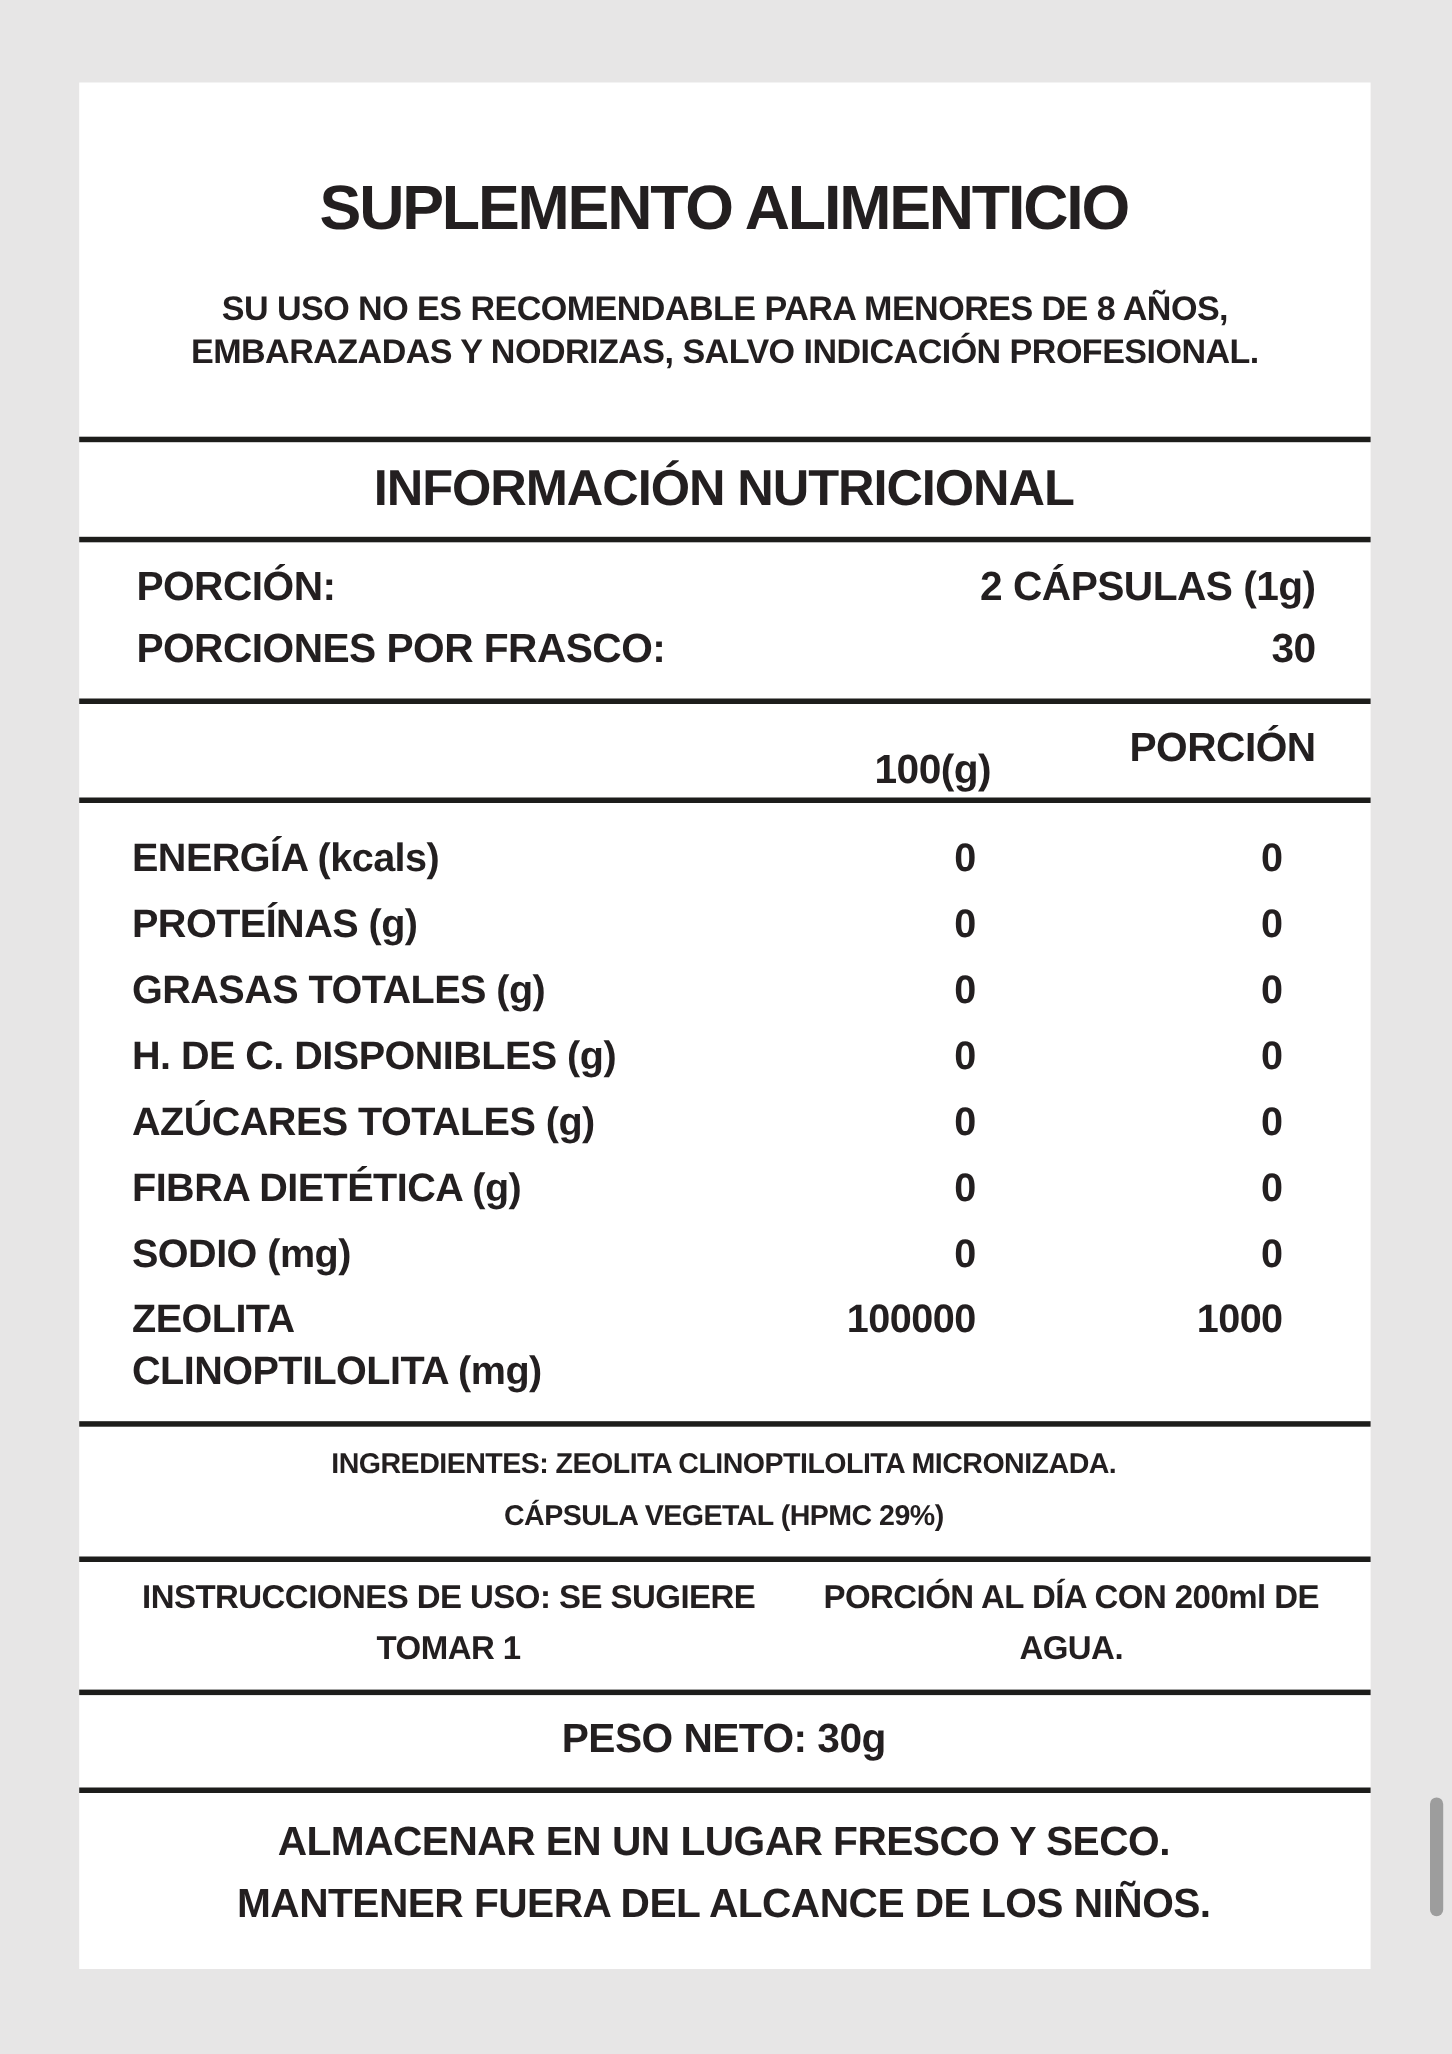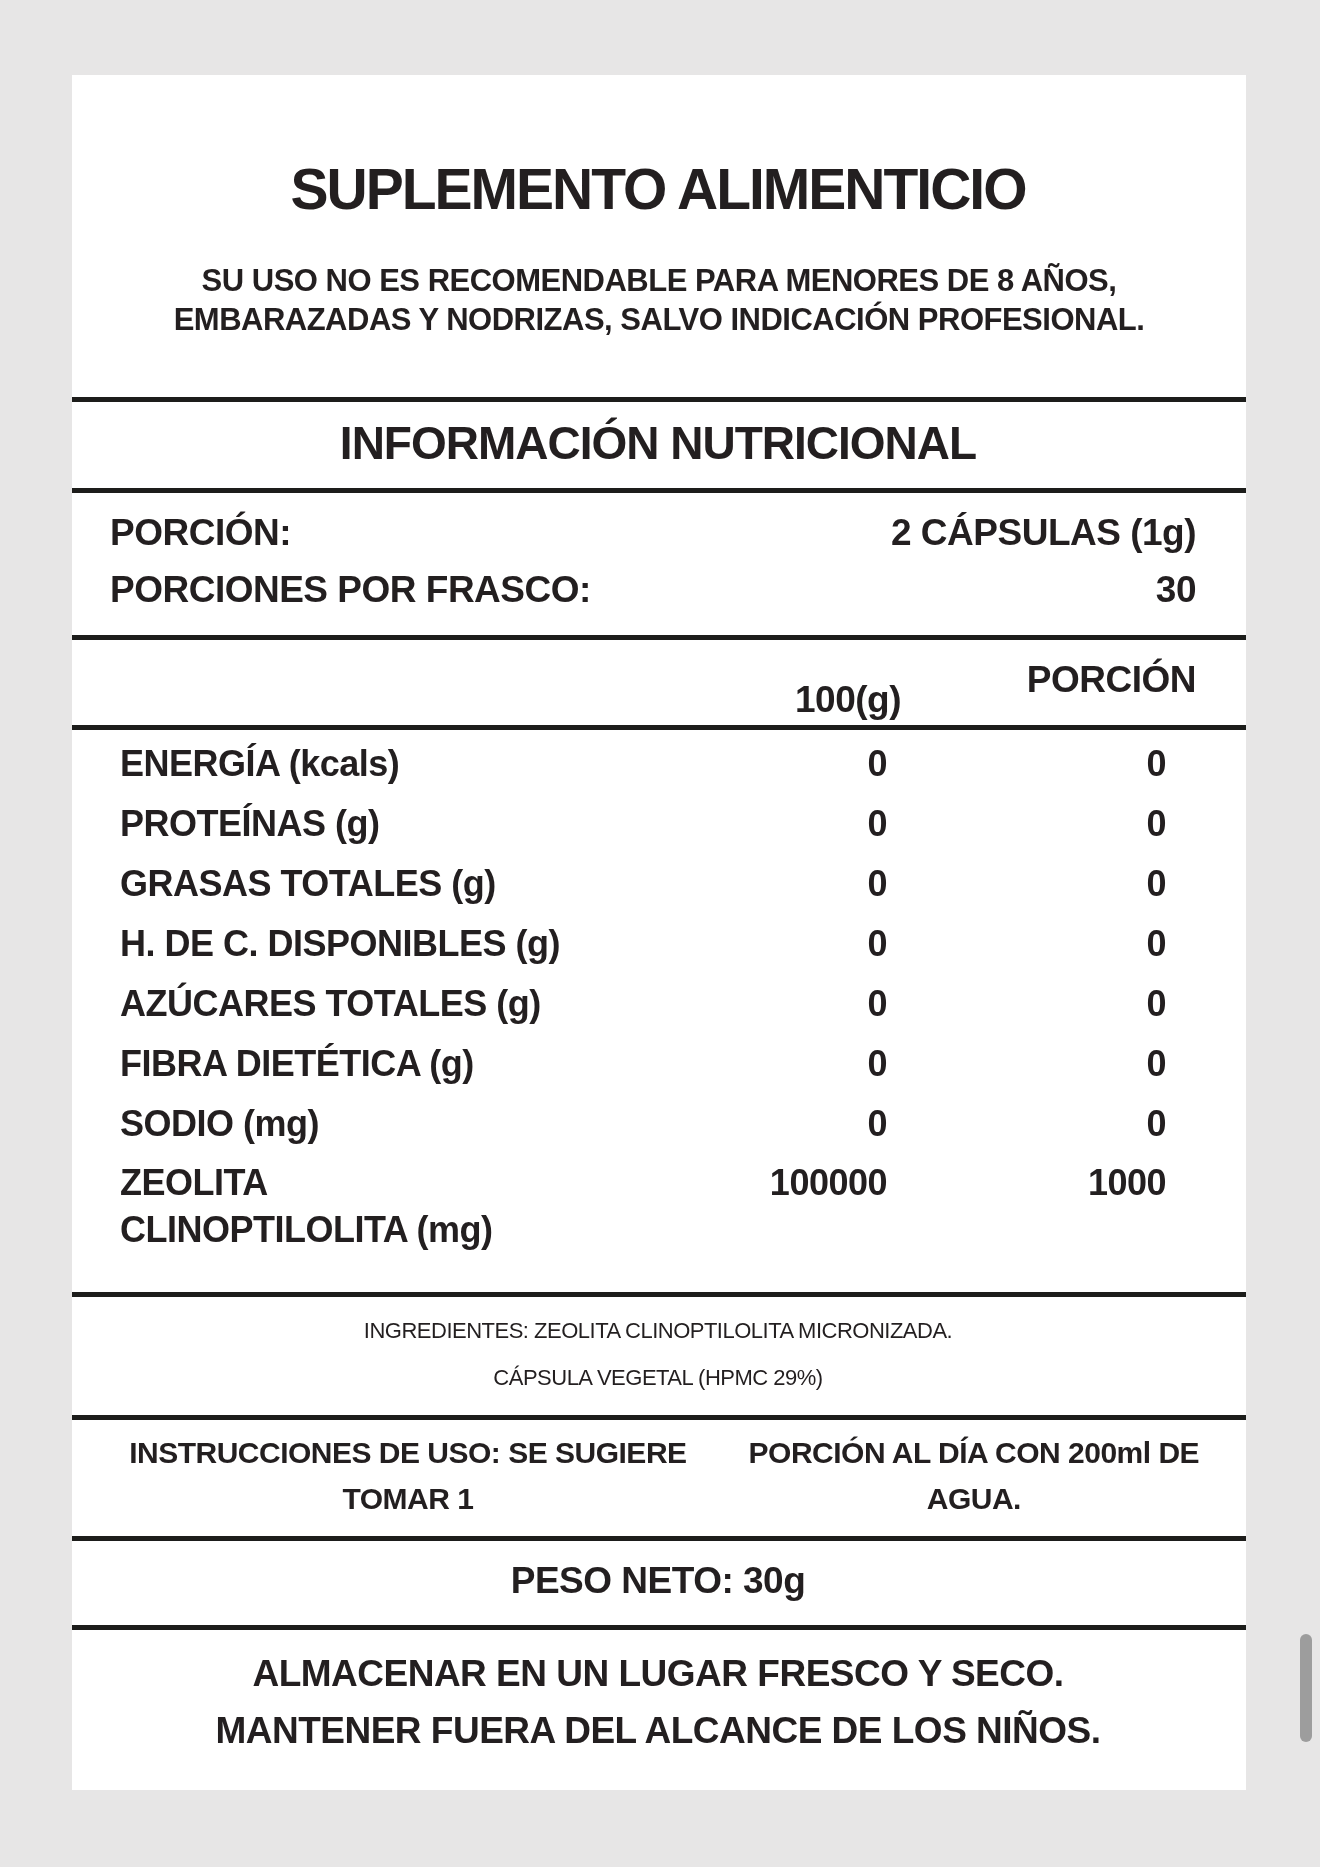--- a/index.html
+++ b/index.html
@@ -59,21 +59,21 @@
     height: 91px;
     display: flex;
     align-items: center;
     justify-content: center;
     font-size: 46px;
     font-weight: 800;
     letter-spacing: -1px;
   }
   .serving-block {
     position: absolute;
-    left: 38px;
+    left: 52px;
     right: 50px;
     top: 413px;
     height: 147px;
     padding-top: 16px;
     box-sizing: border-box;
     font-size: 37px;
     font-weight: 700;
   }
   .serving-row {
     display: flex;
@@ -95,21 +95,21 @@
     letter-spacing: -0.5px;
   }
   .col-header-row .spacer { flex: 1; }
   .hdr-col1 { width: 260px; text-align: right; margin-top: 40px; }
   .hdr-col2 { width: 295px; text-align: right; }
   .table {
     position: absolute;
     left: 48px;
     right: 50px;
     top: 650px;
-    padding-top: 8px;
+    padding-top: 24px;
     font-size: 36px;
     font-weight: 700;
     letter-spacing: -0.5px;
   }
   .t-row {
     display: flex;
     align-items: center;
     height: 60px;
   }
   .t-row.multiline {
@@ -124,22 +124,22 @@
     position: absolute;
     left: 20px;
     right: 22px;
     top: 1217px;
     height: 123px;
     display: flex;
     flex-direction: column;
     align-items: center;
     justify-content: center;
     text-align: center;
-    font-size: 22px;
-    font-weight: 400;
+    font-size: 26px;
+    font-weight: 700;
     line-height: 47px;
     letter-spacing: -0.5px;
   }
   .instructions {
     position: absolute;
     left: 20px;
     right: 22px;
     top: 1340px;
     height: 121px;
     display: flex;

